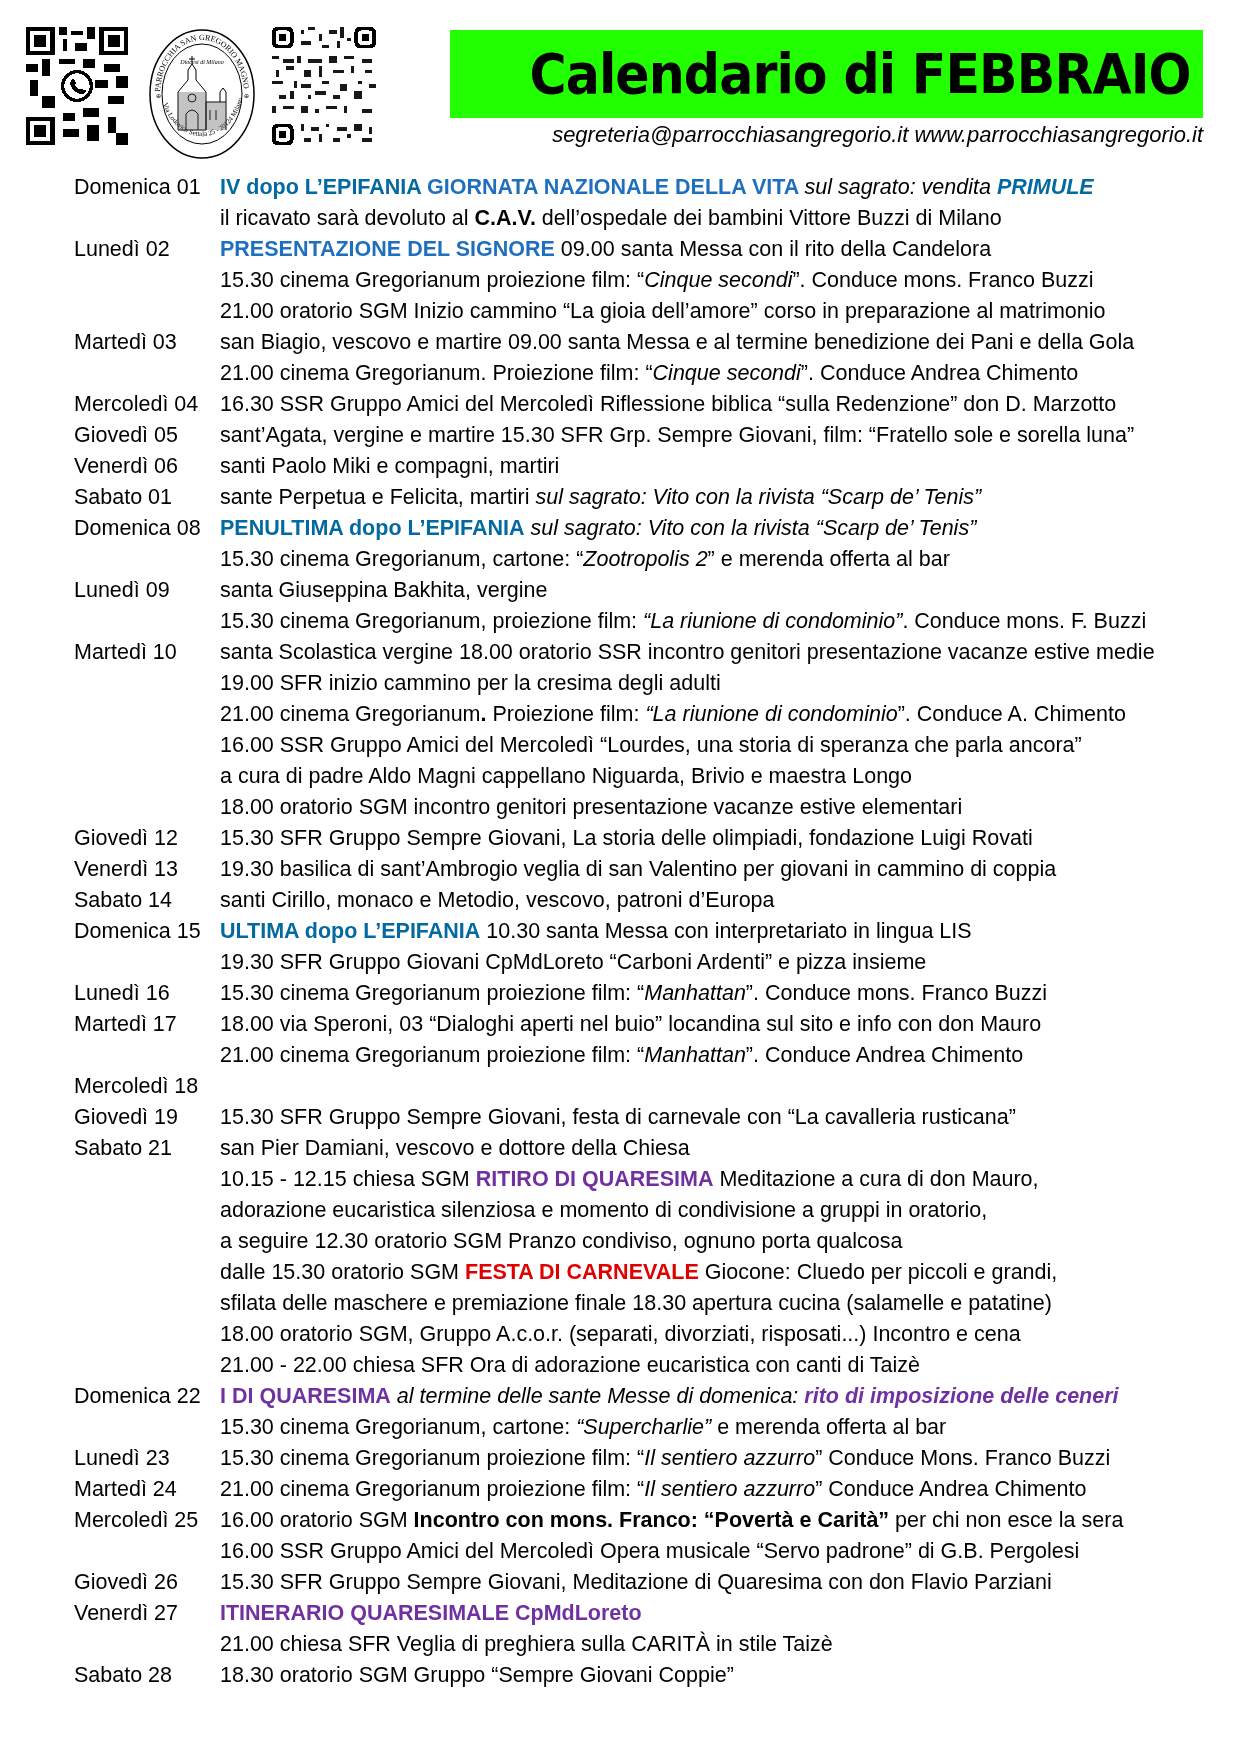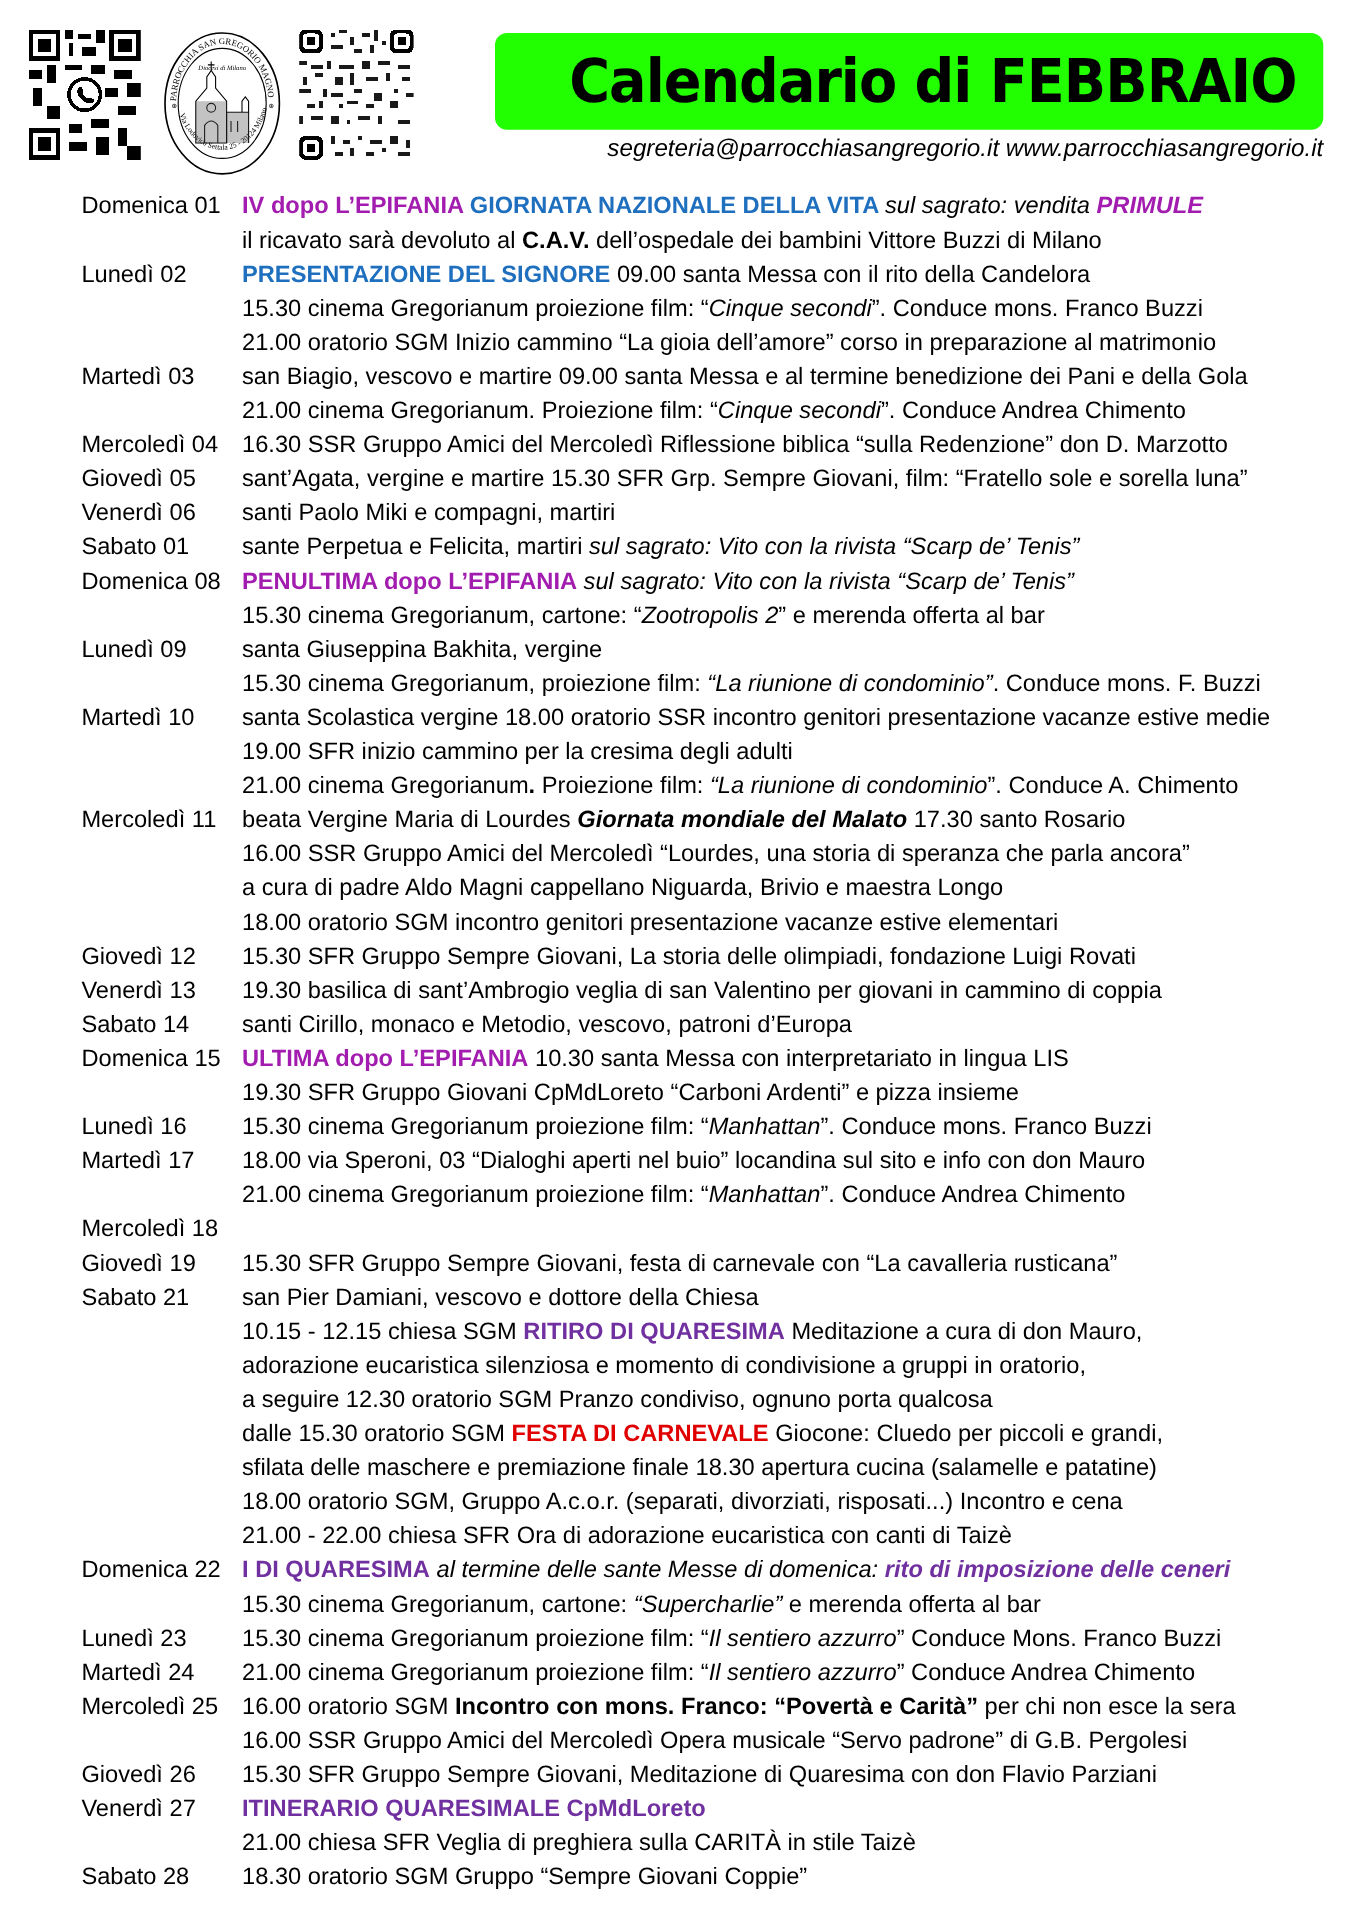--- a/index.html
+++ b/index.html
@@ -4,31 +4,31 @@
 <style>
   html, body { margin: 0; padding: 0; background: #ffffff; }
   body { width: 1241px; height: 1755px; position: relative; overflow: hidden; font-family: "Liberation Sans", sans-serif; color: #000; }
   .header { position: absolute; left: 0; top: 0; width: 1241px; height: 160px; }
   .qr { position: absolute; top: 26px; width: 104px; height: 124px; background: #fff; }
   .qr svg { width: 100%; height: 100%; display: block; }
   .qr-whatsapp { left: 26px; top: 26px; width: 102px; height: 120px; }
   .qr-web { left: 272px; top: 26px; width: 104px; height: 120px; }
   .seal { position: absolute; left: 148px; top: 28px; width: 108px; height: 132px; }
   .seal svg { width: 100%; height: 100%; display: block; }
-  .title-bar { position: absolute; left: 450px; top: 30px; width: 753px; height: 88px; background: #22ff00; display: flex; align-items: center; justify-content: flex-end; padding-right: 24px; box-sizing: border-box; border-radius: 11px; }
+  .title-bar { position: absolute; left: 450px; top: 30px; width: 753px; height: 88px; background: #22ff00; display: flex; align-items: center; justify-content: flex-end; padding-right: 12px; box-sizing: border-box; }
   .title-bar span { font-family: "DejaVu Sans", sans-serif; font-weight: bold; font-size: 55px; letter-spacing: -1px; color: #000; white-space: nowrap; transform: scaleX(0.92); transform-origin: right center; }
   .contacts { position: absolute; right: 38px; top: 122px; font-size: 22px; font-style: italic; white-space: nowrap; }
   .calendar { position: absolute; left: 74px; top: 172px; width: 1160px; }
   .row { display: flex; align-items: center; height: 31px; line-height: 31px; font-size: 21.5px; white-space: nowrap; }
   .day { width: 146px; flex: 0 0 146px; }
   .text { flex: 1 1 auto; }
   .seg { }
   .b { font-weight: bold; }
   .i { font-style: italic; }
-  .green { color: #a21caf; }
+  .green { color: #0369a1; }
   .blue { color: #1f6fbf; }
   .purple { color: #7030a0; }
   .red { color: #e00000; }
 </style>
 </head>
 <body>
 
 <div class="header">
   <div class="qr qr-whatsapp">
     <svg viewBox="0 0 25 29" shape-rendering="crispEdges">
@@ -241,24 +241,20 @@
     </div>
     <div class="row">
       <div class="day"></div>
       <div class="text"><span class="seg ">19.00 SFR inizio cammino per la cresima degli adulti</span></div>
     </div>
     <div class="row">
       <div class="day"></div>
       <div class="text"><span class="seg ">21.00 cinema Gregorianum</span><span class="seg b">.</span><span class="seg "> Proiezione film: </span><span class="seg i">“La riunione di condominio</span><span class="seg ">”. Conduce A. Chimento</span></div>
     </div>
     <div class="row">
-      <div class="day">Mercoledì 11</div>
-      <div class="text"><span class="seg ">beata Vergine Maria di Lourdes </span><span class="seg b i">Giornata mondiale del Malato</span><span class="seg "> 17.30 santo Rosario</span></div>
-    </div>
-    <div class="row">
       <div class="day"></div>
       <div class="text"><span class="seg ">16.00 SSR Gruppo Amici del Mercoledì “Lourdes, una storia di speranza che parla ancora”</span></div>
     </div>
     <div class="row">
       <div class="day"></div>
       <div class="text"><span class="seg ">a cura di padre Aldo Magni cappellano Niguarda, Brivio e maestra Longo</span></div>
     </div>
     <div class="row">
       <div class="day"></div>
       <div class="text"><span class="seg ">18.00 oratorio SGM incontro genitori presentazione vacanze estive elementari</span></div>

